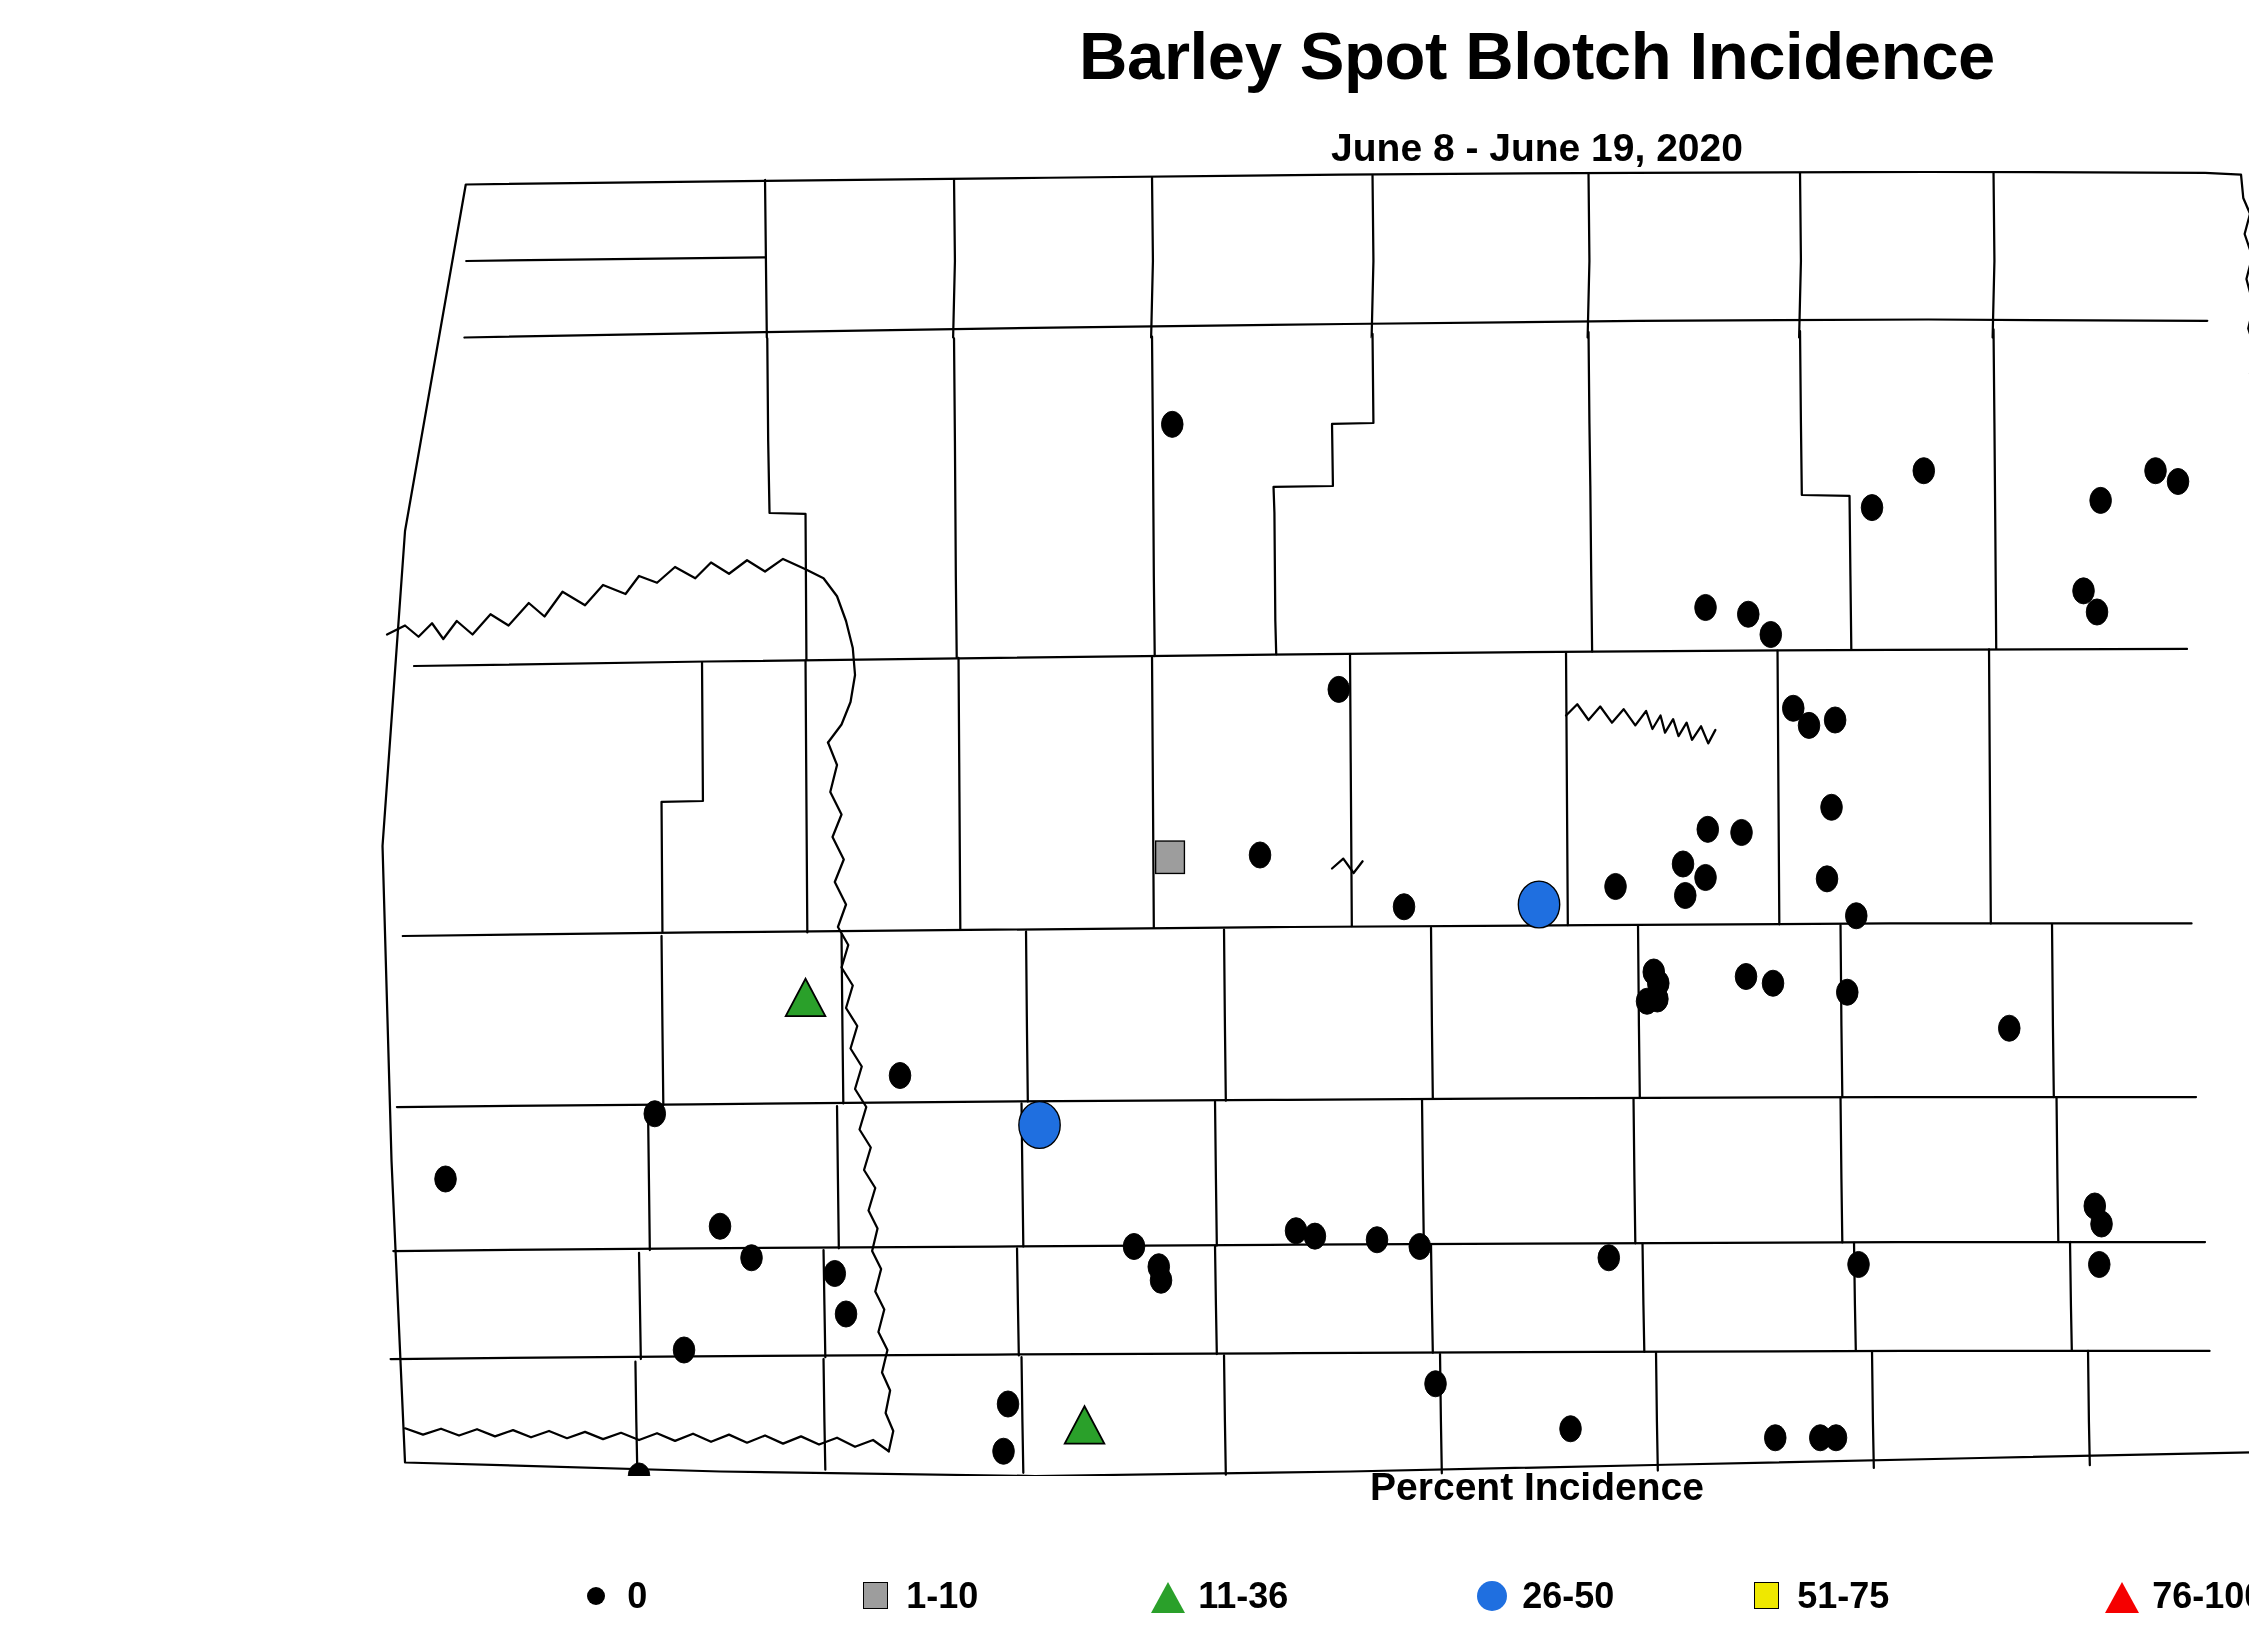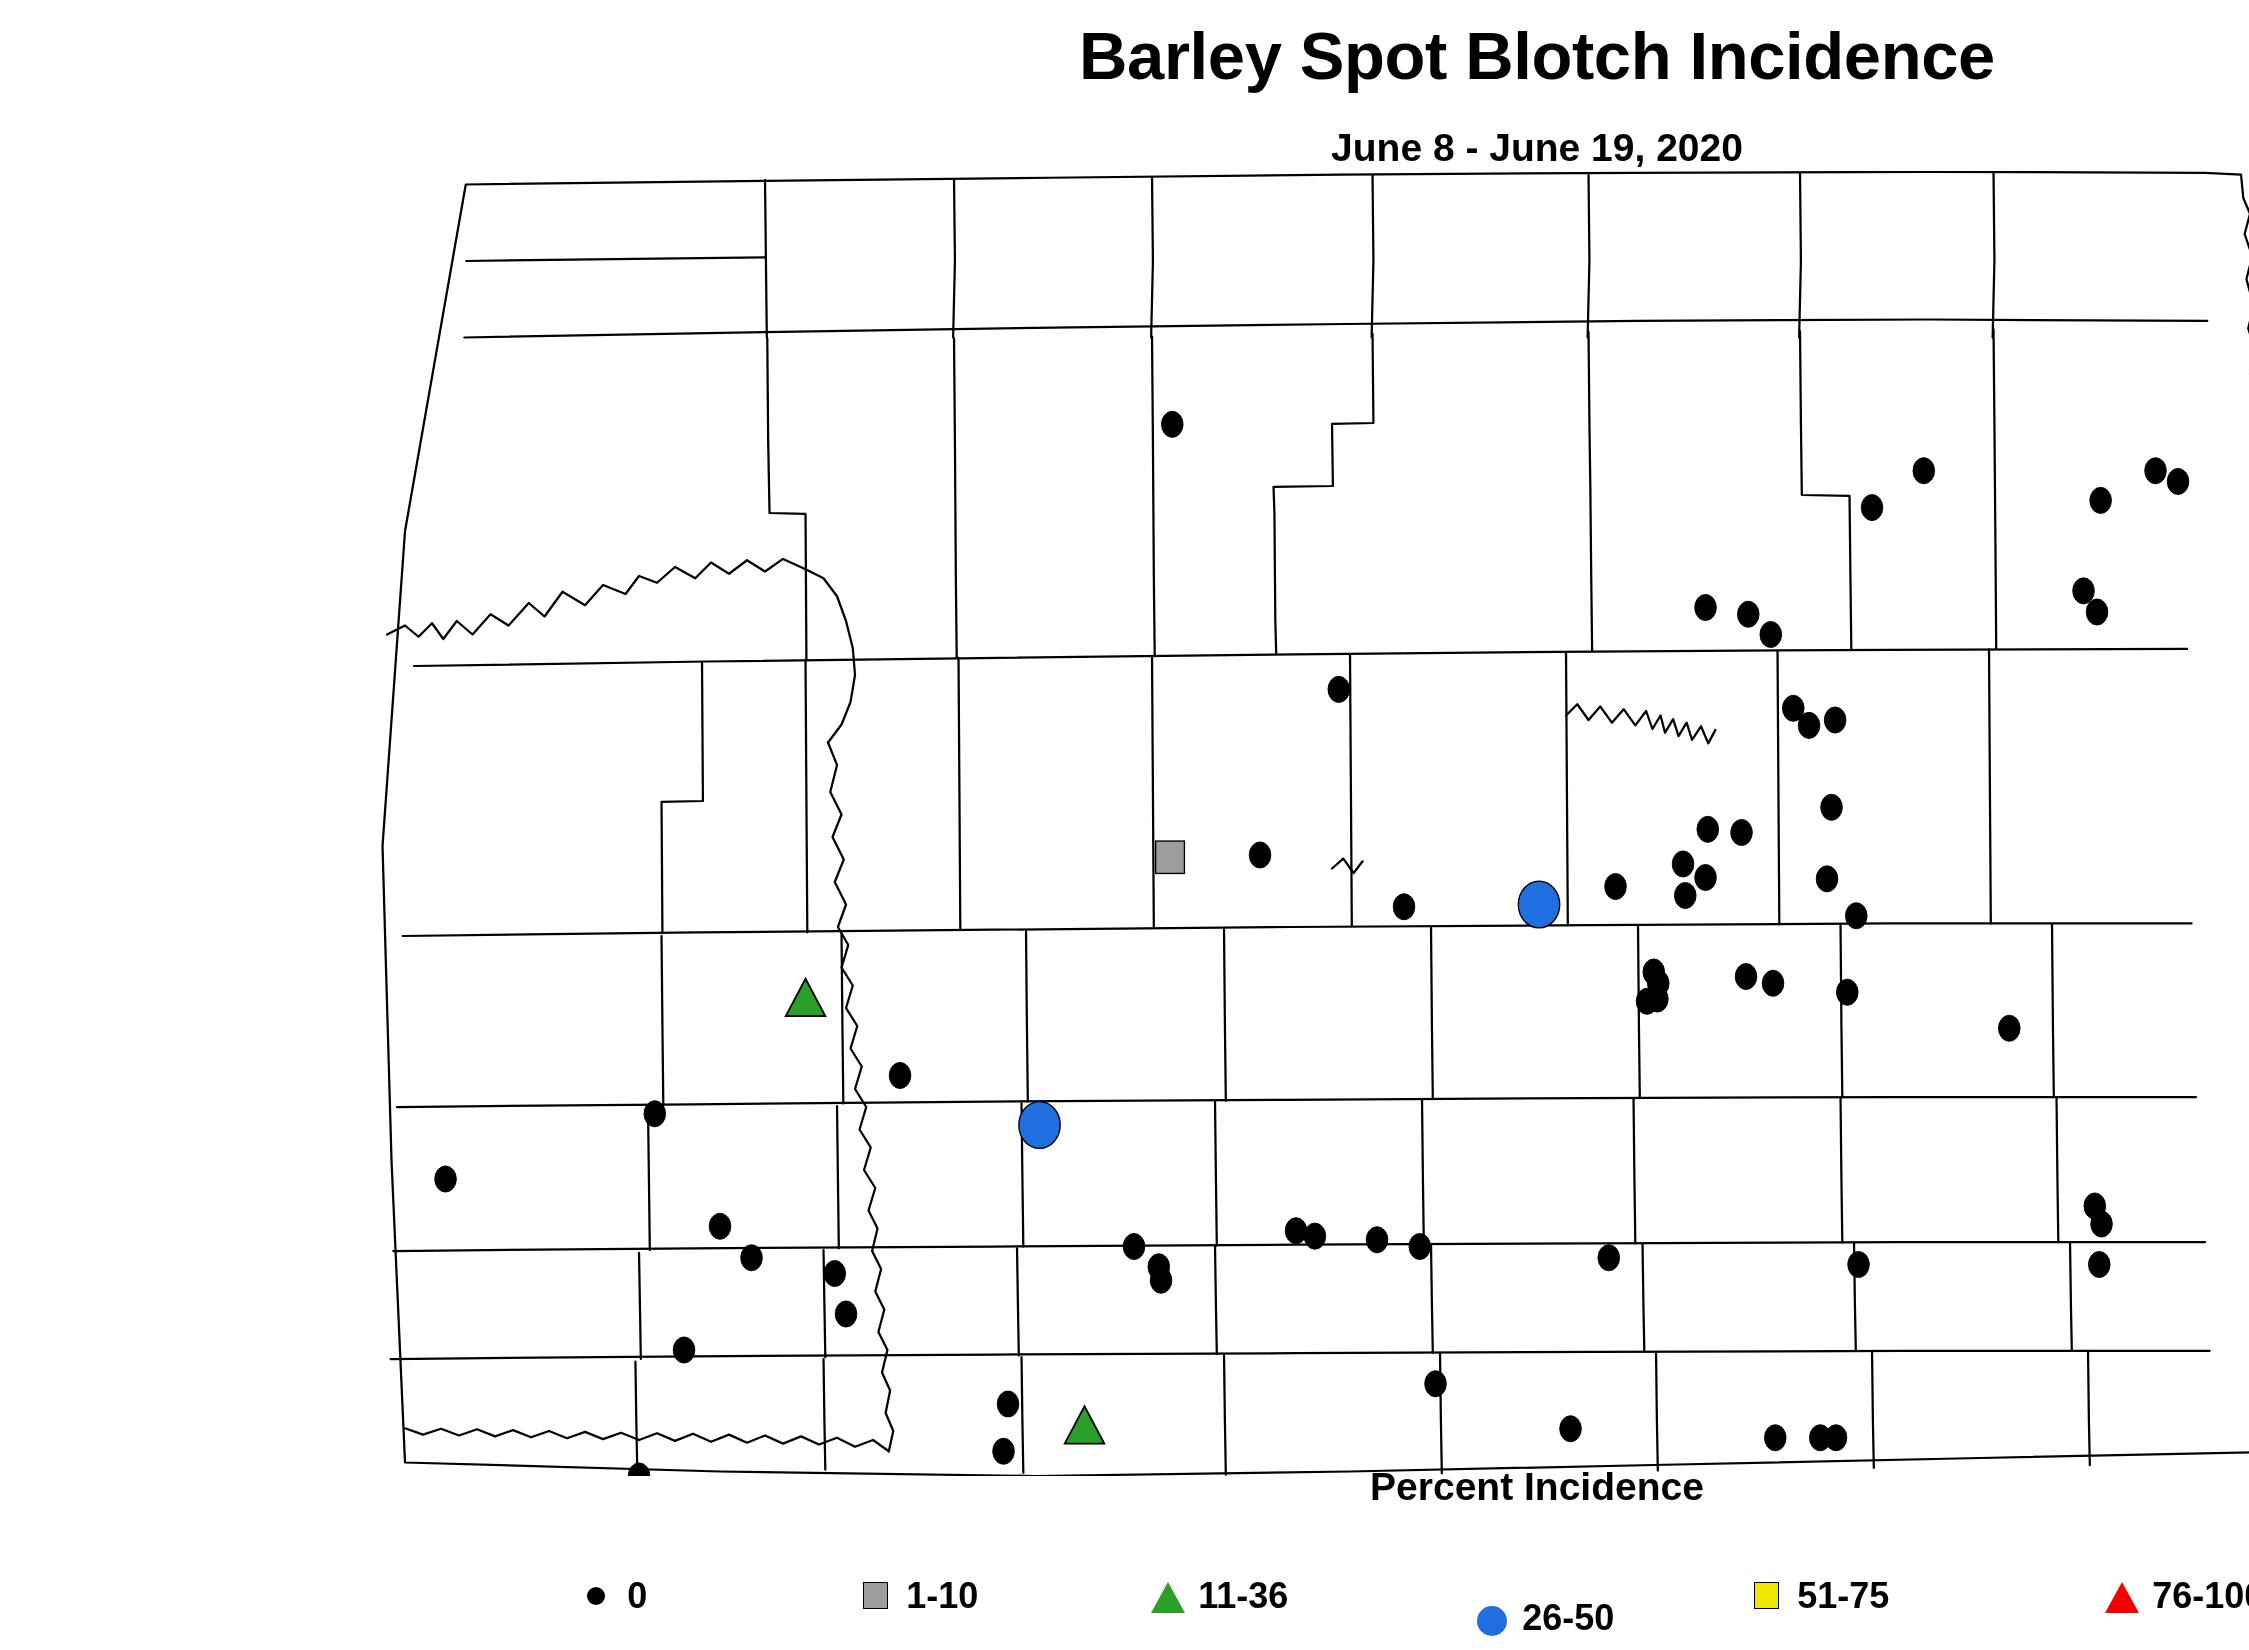--- a/index.html
+++ b/index.html
@@ -256,21 +256,21 @@
           <div class="sw-square"></div>
         </div>
         <span class="leg-label">1-10</span>
       </div>
       <div class="leg-item" style="left: 571px;">
         <div class="sw">
           <div class="sw-tri green"></div>
         </div>
         <span class="leg-label">11-36</span>
       </div>
-      <div class="leg-item" style="left: 895px; align-items: flex-end;">
+      <div class="leg-item" style="left: 895px;">
         <div class="sw">
           <div class="sw-circle-lg"></div>
         </div>
         <span class="leg-label">26-50</span>
       </div>
       <div class="leg-item" style="left: 1170px;">
         <div class="sw">
           <div class="sw-square yellow"></div>
         </div>
         <span class="leg-label">51-75</span>

